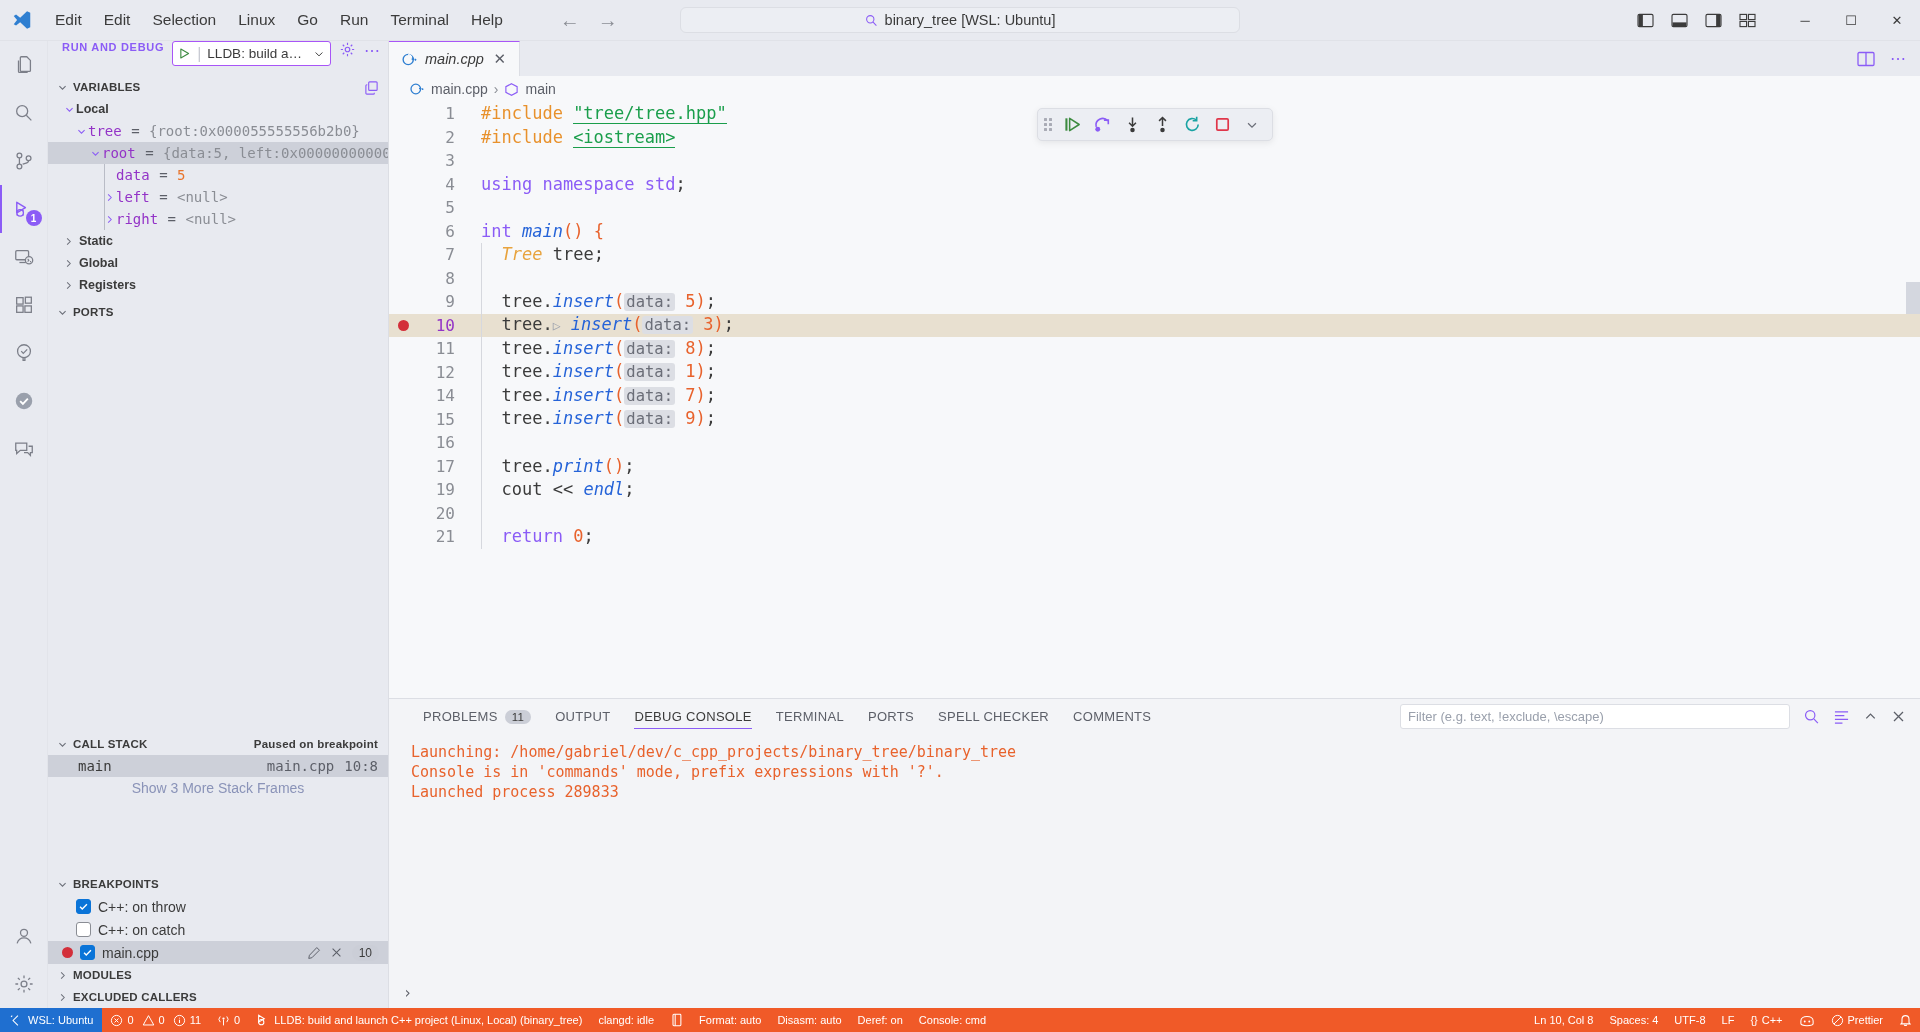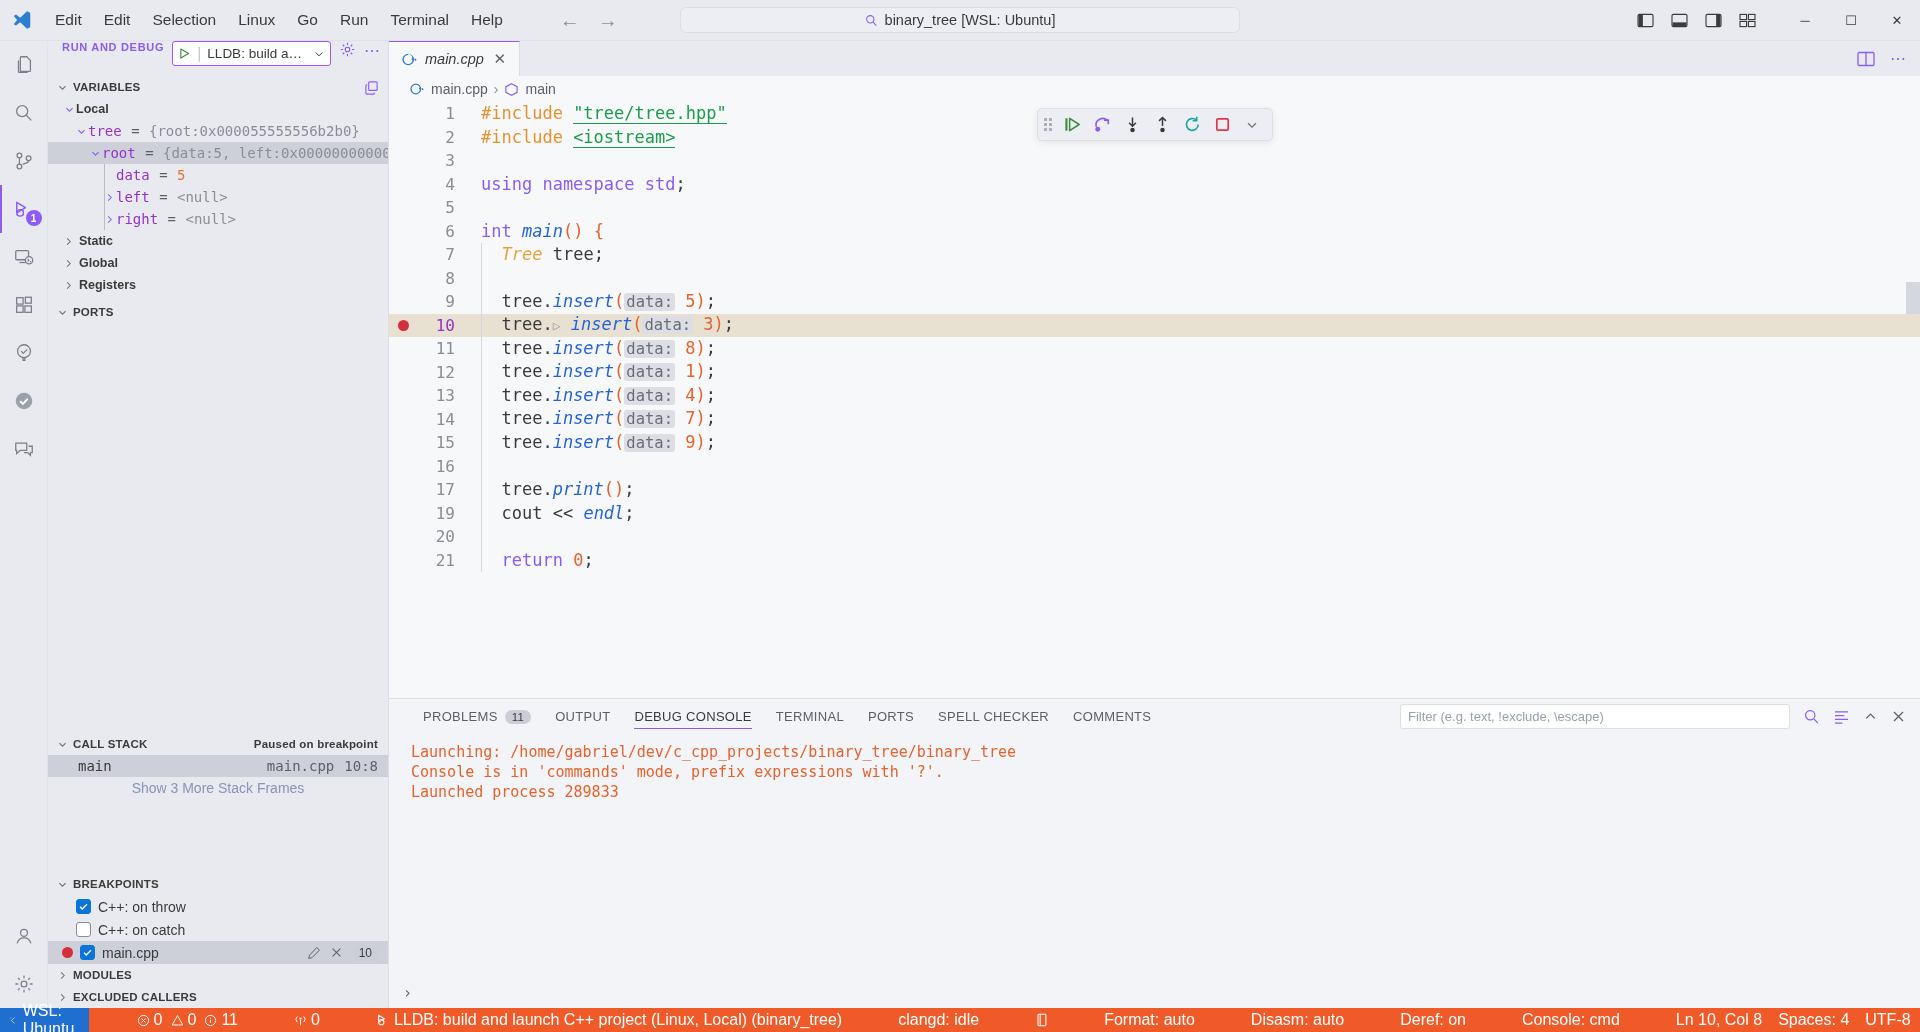--- a/index.html
+++ b/index.html
@@ -229,21 +229,21 @@
     white-space: pre;
   }
   .console-input {
     height: 30px; display: flex; align-items: center; gap: 9px; padding-left: 14px;
     font-family: "DejaVu Sans Mono", monospace; font-size: 15px; color: #5c5f68;
   }
 
   
   .statusbar {
     height: 24px; flex: 0 0 24px; background: #f05a28; display: flex; align-items: flex-start;
-    color: #fff; font-size: 16px; gap: 40px;
+    color: #fff; font-size: 11px;
   }
   .sb-wsl {
     background: #1f6fd0; height: 24px; display: flex; align-items: center; gap: 6px;
     padding: 0 9px; color: #fff;
   }
   .sb-seg { display: flex; align-items: center; gap: 4px; padding: 0 8px; height: 24px; white-space: nowrap; }
   .sb-right { margin-left: auto; display: flex; align-items: center; }
   svg { display: block; }
 </style>
 </head>
@@ -719,21 +719,20 @@
           <div class="cline"><div class="gutter-bp"></div><div class="lnum">3</div><div class="ctext"></div></div>
           <div class="cline"><div class="gutter-bp"></div><div class="lnum">4</div><div class="ctext"><span class="kw">using namespace </span><span class="kw">std</span><span class="punc">;</span></div></div>
           <div class="cline"><div class="gutter-bp"></div><div class="lnum">5</div><div class="ctext"></div></div>
           <div class="cline"><div class="gutter-bp"></div><div class="lnum">6</div><div class="ctext"><span class="kw">int </span><span class="fn">main</span><span class="paren">()</span><span class="plain"> </span><span class="paren">{</span></div></div>
           <div class="cline"><div class="gutter-bp"></div><div class="lnum">7</div><span class="indent-guide"></span><div class="ctext"><span class="plain">  </span><span class="typ">Tree</span><span class="plain"> tree</span><span class="punc">;</span></div></div>
           <div class="cline"><div class="gutter-bp"></div><div class="lnum">8</div><span class="indent-guide"></span><div class="ctext"></div></div>
           <div class="cline"><div class="gutter-bp"></div><div class="lnum">9</div><span class="indent-guide"></span><div class="ctext"><span class="plain">  tree.</span><span class="fn">insert</span><span class="paren">(</span><span class="hint">data:</span><span class="plain"> </span><span class="num">5</span><span class="paren">)</span><span class="punc">;</span></div></div>
           <div class="cline current"><div class="gutter-bp"><span class="bpdot-g"></span></div><div class="lnum">10</div><span class="indent-guide"></span><div class="ctext"><span class="plain">  tree.</span><span class="stepinto">▷</span><span class="plain"> </span><span class="fn">insert</span><span class="paren">(</span><span class="hint">data:</span><span class="plain"> </span><span class="num">3</span><span class="paren">)</span><span class="punc">;</span></div></div>
           <div class="cline"><div class="gutter-bp"></div><div class="lnum">11</div><span class="indent-guide"></span><div class="ctext"><span class="plain">  tree.</span><span class="fn">insert</span><span class="paren">(</span><span class="hint">data:</span><span class="plain"> </span><span class="num">8</span><span class="paren">)</span><span class="punc">;</span></div></div>
           <div class="cline"><div class="gutter-bp"></div><div class="lnum">12</div><span class="indent-guide"></span><div class="ctext"><span class="plain">  tree.</span><span class="fn">insert</span><span class="paren">(</span><span class="hint">data:</span><span class="plain"> </span><span class="num">1</span><span class="paren">)</span><span class="punc">;</span></div></div>
-          <div class="cline"><div class="gutter-bp"></div><div class="lnum">13</div><span class="indent-guide"></span><div class="ctext"><span class="plain">  tree.</span><span class="fn">insert</span><span class="paren">(</span><span class="hint">data:</span><span class="plain"> </span><span class="num">4</span><span class="paren">)</span><span class="punc">;</span></div></div>
           <div class="cline"><div class="gutter-bp"></div><div class="lnum">14</div><span class="indent-guide"></span><div class="ctext"><span class="plain">  tree.</span><span class="fn">insert</span><span class="paren">(</span><span class="hint">data:</span><span class="plain"> </span><span class="num">7</span><span class="paren">)</span><span class="punc">;</span></div></div>
           <div class="cline"><div class="gutter-bp"></div><div class="lnum">15</div><span class="indent-guide"></span><div class="ctext"><span class="plain">  tree.</span><span class="fn">insert</span><span class="paren">(</span><span class="hint">data:</span><span class="plain"> </span><span class="num">9</span><span class="paren">)</span><span class="punc">;</span></div></div>
           <div class="cline"><div class="gutter-bp"></div><div class="lnum">16</div><span class="indent-guide"></span><div class="ctext"></div></div>
           <div class="cline"><div class="gutter-bp"></div><div class="lnum">17</div><span class="indent-guide"></span><div class="ctext"><span class="plain">  tree.</span><span class="fn">print</span><span class="paren">()</span><span class="punc">;</span></div></div>
           <div class="cline"><div class="gutter-bp"></div><div class="lnum">19</div><span class="indent-guide"></span><div class="ctext"><span class="plain">  </span><span class="plain">cout</span><span class="punc"> &lt;&lt; </span><span class="fn">endl</span><span class="punc">;</span></div></div>
           <div class="cline"><div class="gutter-bp"></div><div class="lnum">20</div><span class="indent-guide"></span><div class="ctext"></div></div>
           <div class="cline"><div class="gutter-bp"></div><div class="lnum">21</div><span class="indent-guide"></span><div class="ctext"><span class="plain">  </span><span class="kw">return</span><span class="plain"> </span><span class="num">0</span><span class="punc">;</span></div></div>
         </div>
     </div>
 

